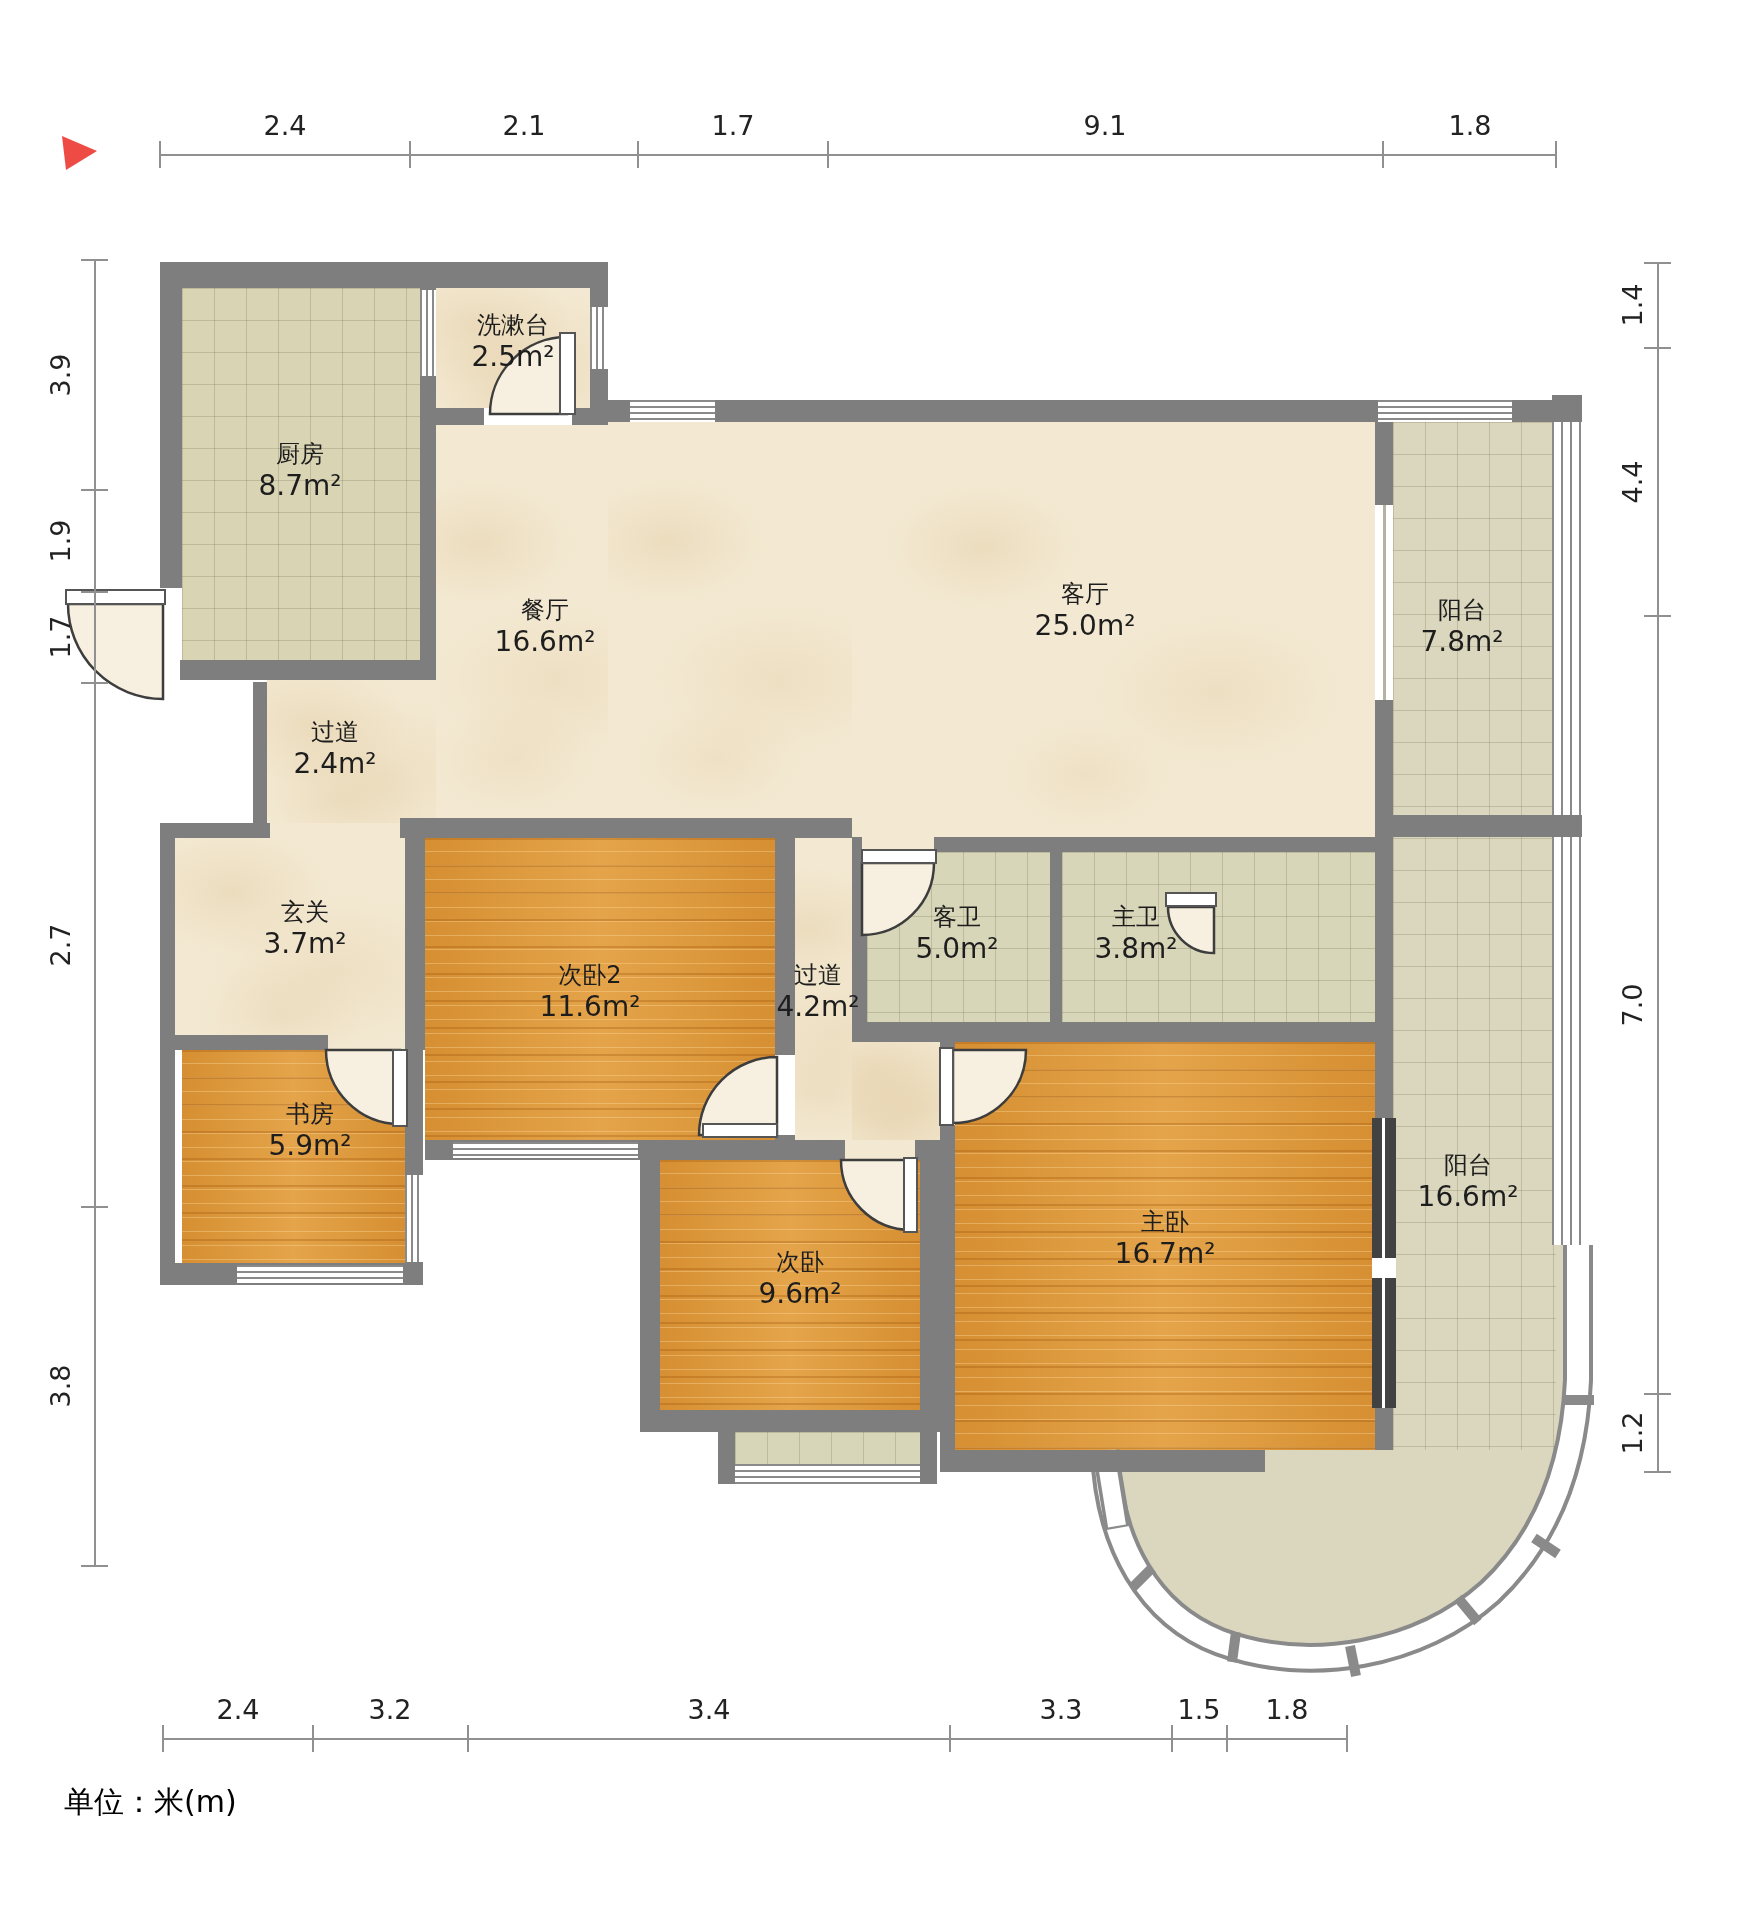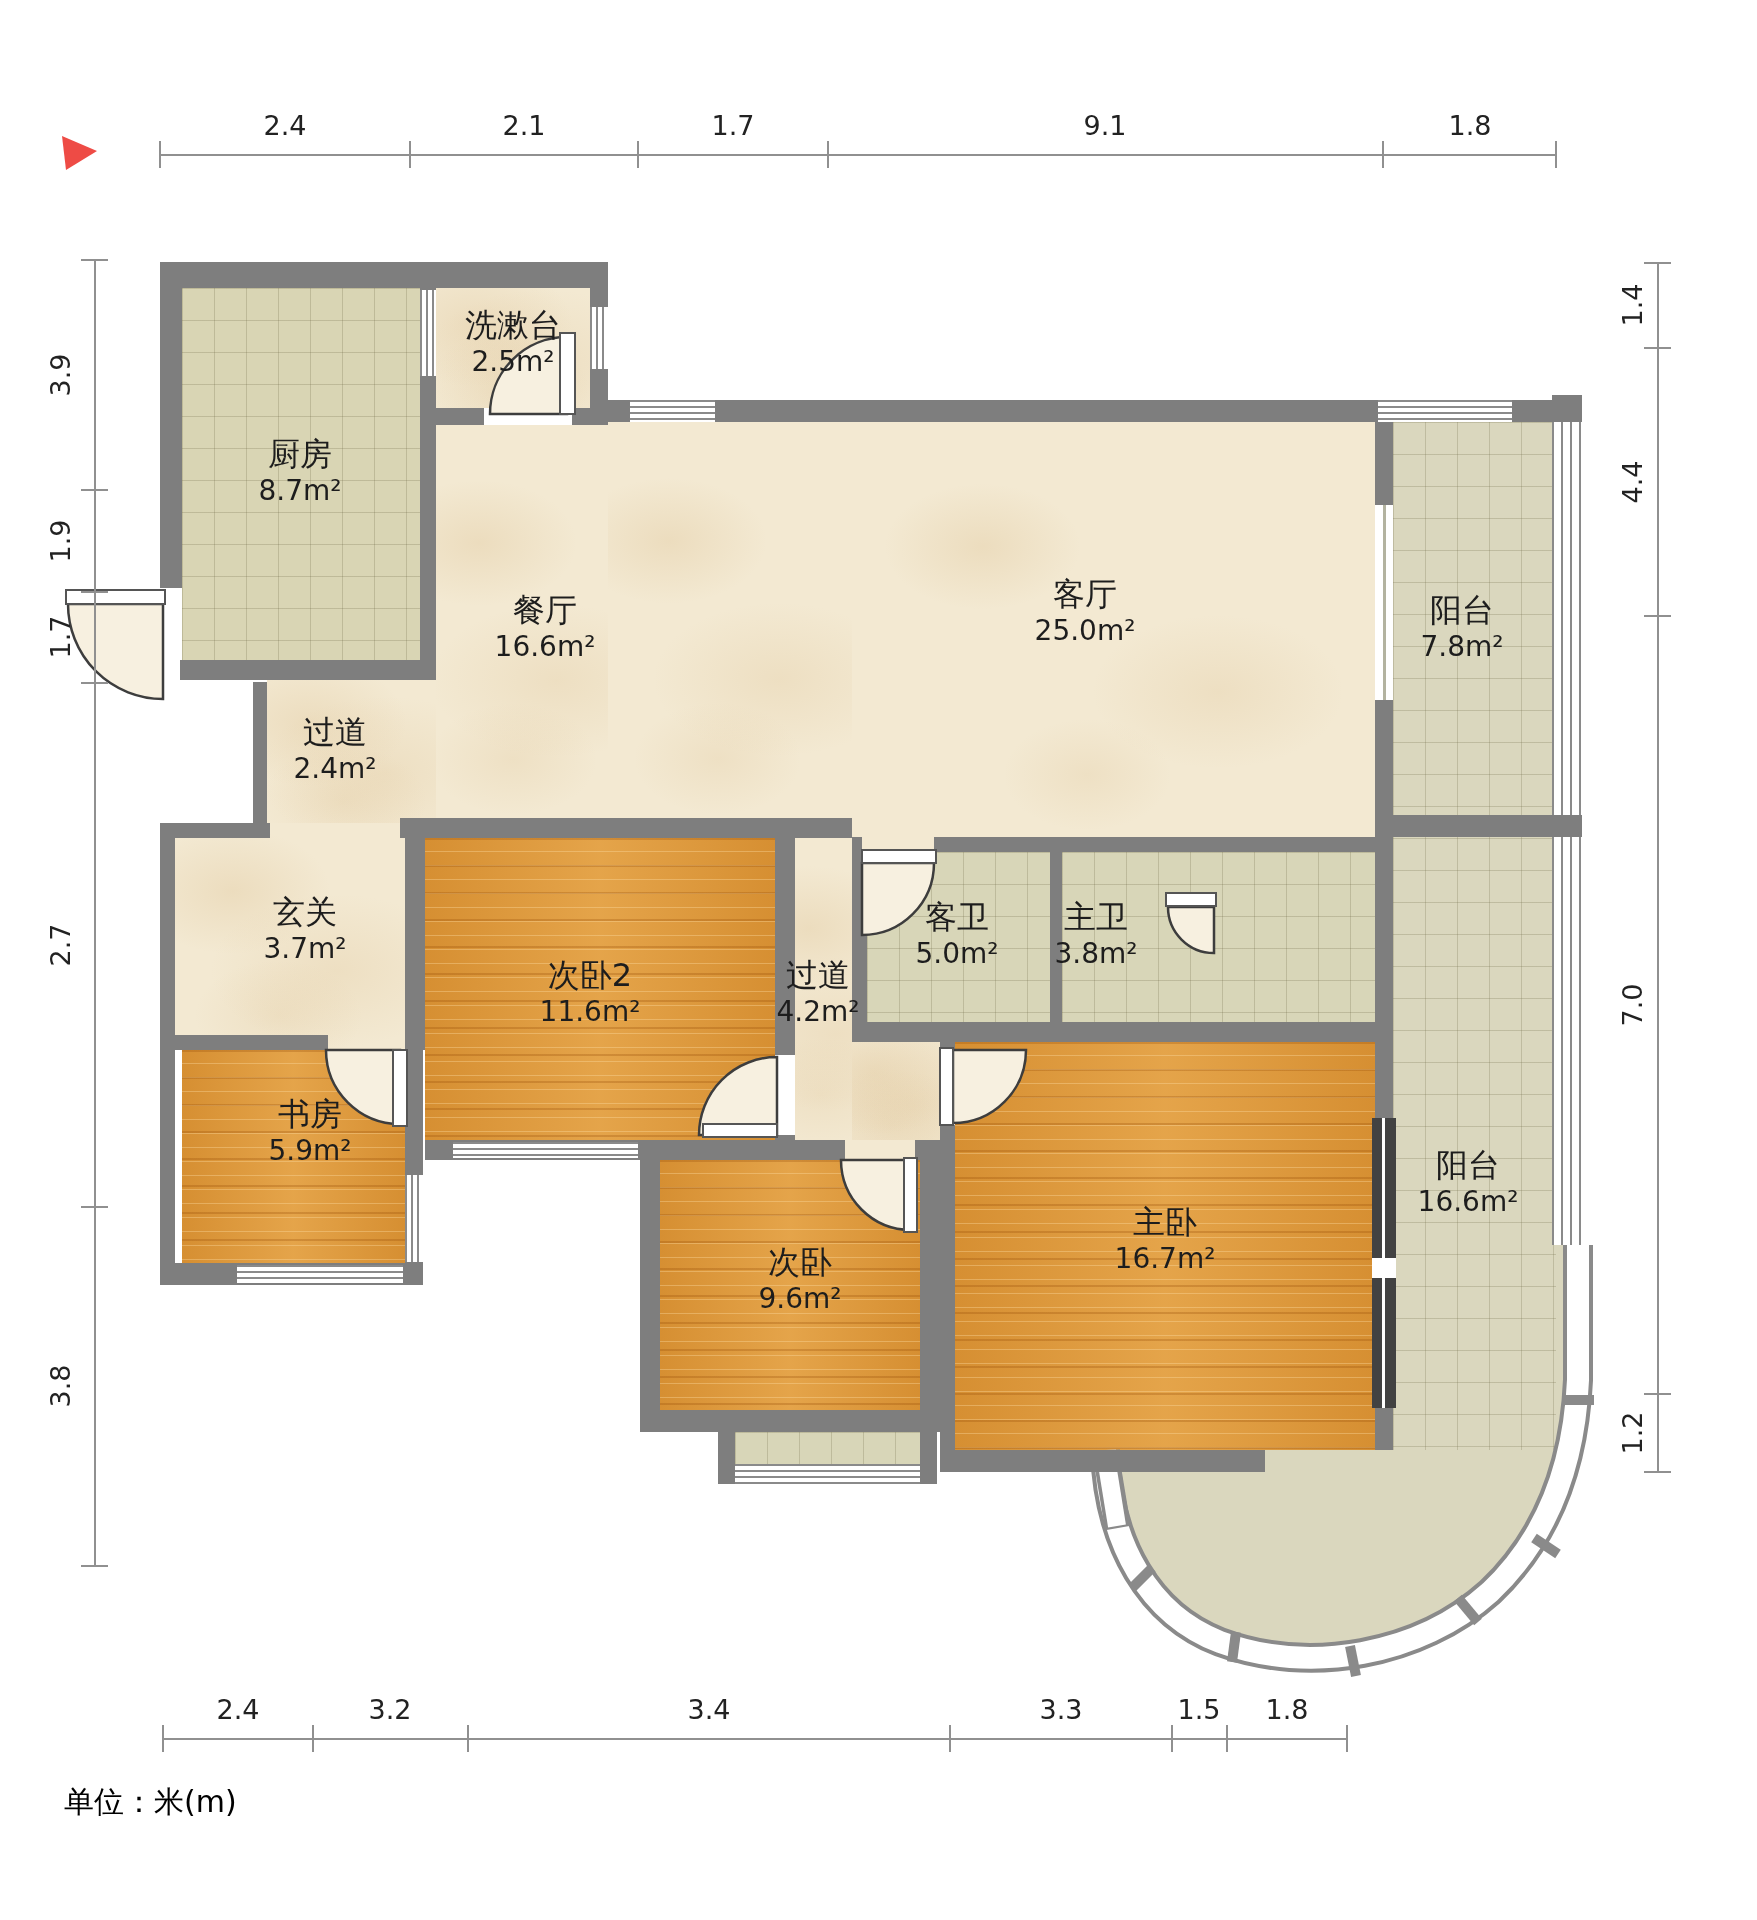--- a/index.html
+++ b/index.html
@@ -21,21 +21,21 @@
     repeating-linear-gradient(to bottom, rgba(150,75,5,.28) 0 2px, rgba(0,0,0,0) 2px 27px),
     repeating-linear-gradient(to bottom, rgba(255,225,170,.35) 13px 14px, rgba(0,0,0,0) 14px 27px),
     linear-gradient(to right, rgba(190,110,20,.25), rgba(255,205,130,.2) 50%, rgba(190,110,20,.25));}
   .wh{position:absolute;background:repeating-linear-gradient(to bottom,#8a8a8a 0 2px,#fff 2px 6px);}
   .wv{position:absolute;background:repeating-linear-gradient(to right,#8a8a8a 0 2px,#fff 2px 6px);}
   .wv2{position:absolute;background:repeating-linear-gradient(to right,#8a8a8a 0 2px,#fff 2px 9px);}
   .dkwin{position:absolute;background-color:#424242;background-image:linear-gradient(to right,transparent 0 10px,#fff 10px 13px,transparent 13px);}
   .gap{position:absolute;background:#f3e9d2;}
   .room-label{position:absolute;text-align:center;color:#1d1d1d;white-space:nowrap;
       transform:translate(-50%,-50%);line-height:1.22;}
-  .room-label .nm{font-size:32px;}
+  .room-label .nm{font-size:24px;}
   .room-label .area{font-size:28px;}
   .dim{position:absolute;color:#222;font-size:27px;white-space:nowrap;}
   .dim-h{transform:translate(-50%,0);}
   .dim-v{transform:translate(-50%,-50%) rotate(-90deg);}
   .dline{position:absolute;background:#909090;}
   svg{position:absolute;left:0;top:0;}
   .footer{position:absolute;color:#000;font-size:30px;white-space:nowrap;}
 </style>
 </head>
 <body>
@@ -191,21 +191,21 @@
     <div class="area">11.6m²</div>
   </div>
   <div class="room-label" style="left:818px;top:993px;">
     <div class="nm">过道</div>
     <div class="area">4.2m²</div>
   </div>
   <div class="room-label" style="left:957px;top:935px;">
     <div class="nm">客卫</div>
     <div class="area">5.0m²</div>
   </div>
-  <div class="room-label" style="left:1096px;top:935px;">
+  <div class="room-label" style="left:1136px;top:935px;">
     <div class="nm">主卫</div>
     <div class="area">3.8m²</div>
   </div>
   <div class="room-label" style="left:310px;top:1132px;">
     <div class="nm">书房</div>
     <div class="area">5.9m²</div>
   </div>
   <div class="room-label" style="left:800px;top:1280px;">
     <div class="nm">次卧</div>
     <div class="area">9.6m²</div>

